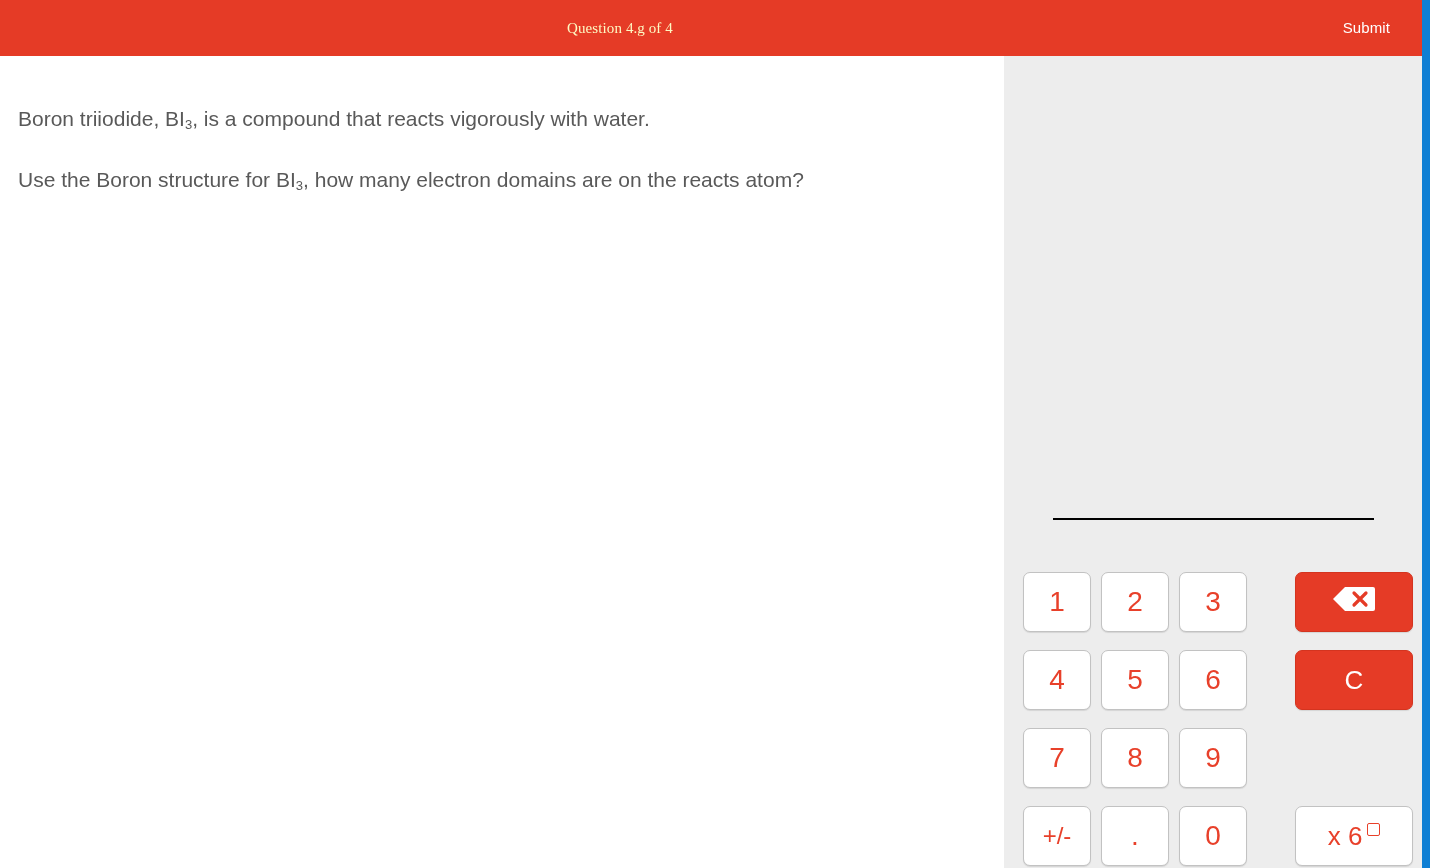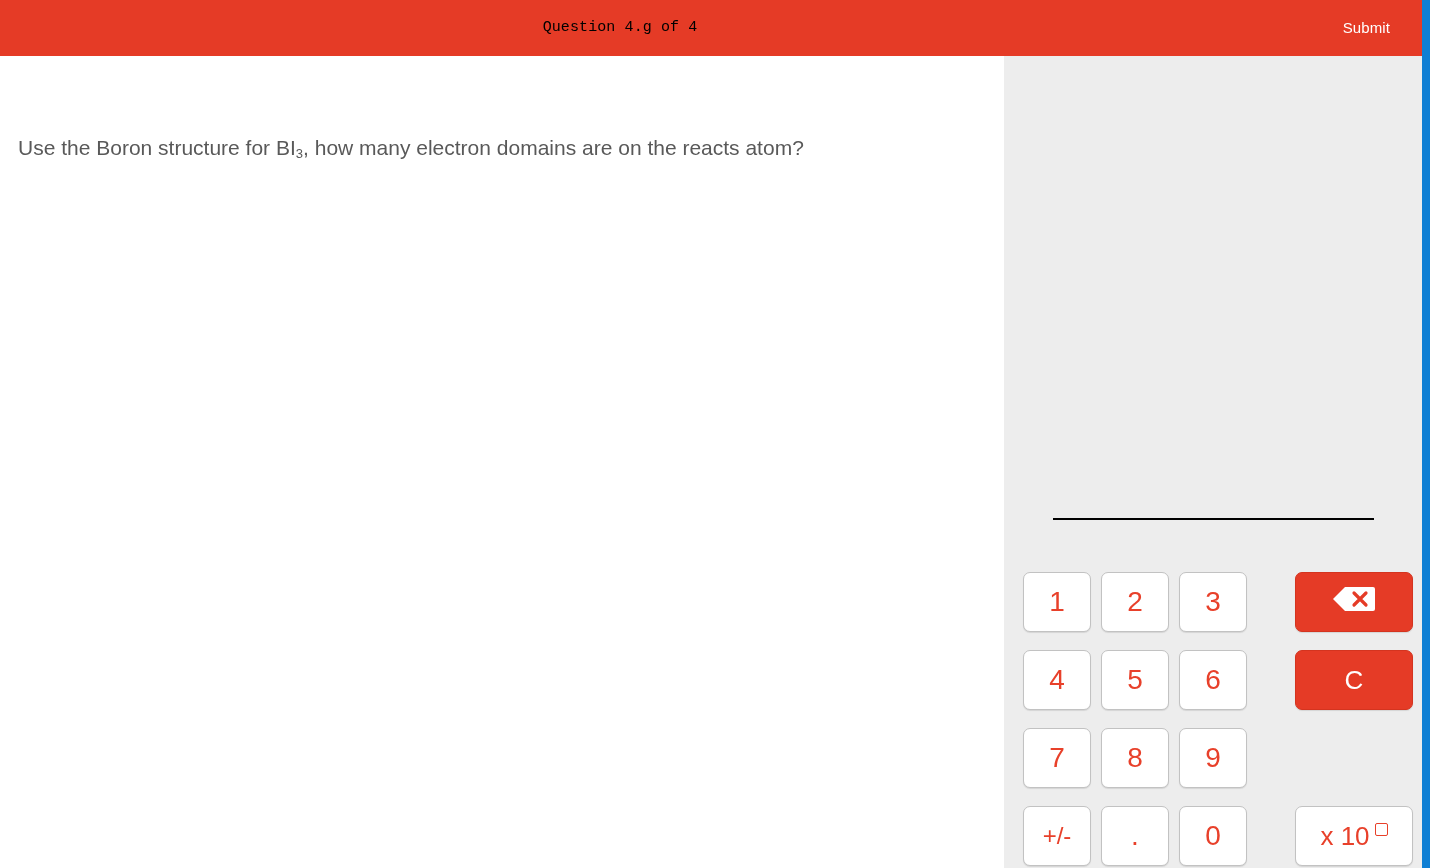--- a/index.html
+++ b/index.html
@@ -29,23 +29,23 @@
     background: #e53b26;
   }
   .header-title {
     position: absolute;
     left: 0;
     top: 0;
     width: 1240px;
     height: 40px;
     line-height: 56px;
     text-align: center;
-    color: #000000;
+    color: #fef9c3;
     font-size: 15px;
-    font-family: Liberation Mono, monospace;
+    font-family: Liberation Serif, serif;
     letter-spacing: 0.1px;
     white-space: nowrap;
   }
   .header-submit {
     position: absolute;
     right: 32px;
     top: 0;
     height: 56px;
     line-height: 56px;
     color: #ffffff;
@@ -196,20 +196,23 @@
 
 <div id="app">
 
   <div class="header">
     <div class="header-title">Question 4.g of 4</div>
     <button class="header-submit">Submit</button>
   </div>
 
   <div class="content-pane">
     <div class="question-body">
+      <div class="q-line">
+        <span>Boron triiodide, BI</span><sub>3</sub><span>, is a compound that reacts vigorously with water.</span>
+      </div>
       <div class="q-gap"></div>
       <div class="q-line">
         <span>Use the Boron structure for BI</span><sub>3</sub><span>, how many electron domains are on the reacts atom?</span>
       </div>
     </div>
   </div>
 
   <div class="keypad-pane">
 
     <div class="answer-field"></div>
@@ -245,21 +248,21 @@
         <button class="key">9</button>
         <div class="key-spacer"></div>
       </div>
 
       <div class="key-row">
         <button class="key sign">+/-</button>
         <button class="key dot">.</button>
         <button class="key">0</button>
         <div class="key-spacer"></div>
         <button class="key-wide white">
-          <span>x 10</span>
+          <span>x 6</span>
             <span class="exp-box"></span>
         </button>
       </div>
 
     </div>
   </div>
 
   <div class="scrollbar-track"></div>
 
 </div>

